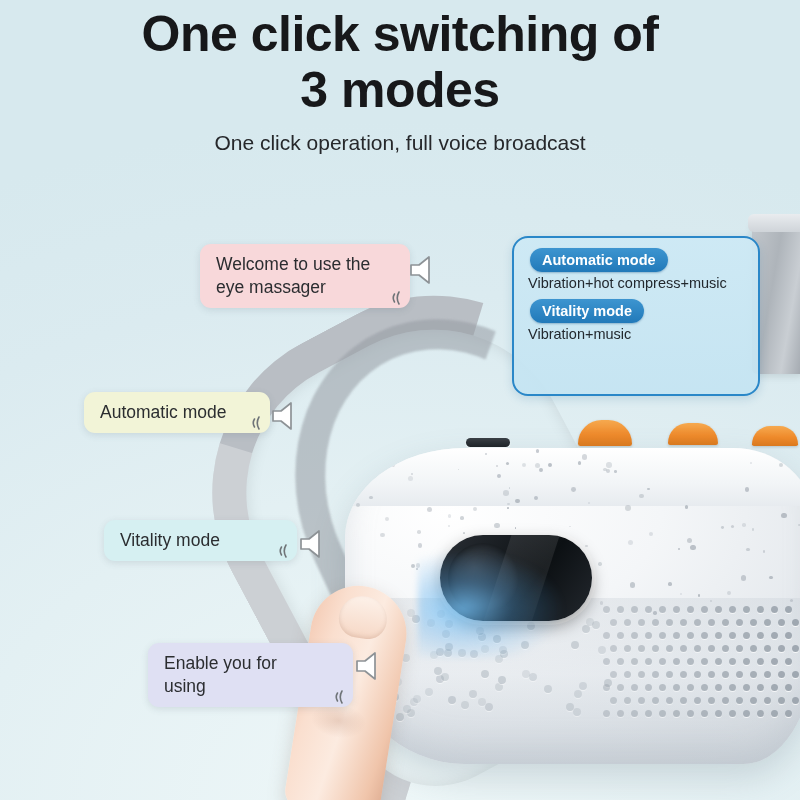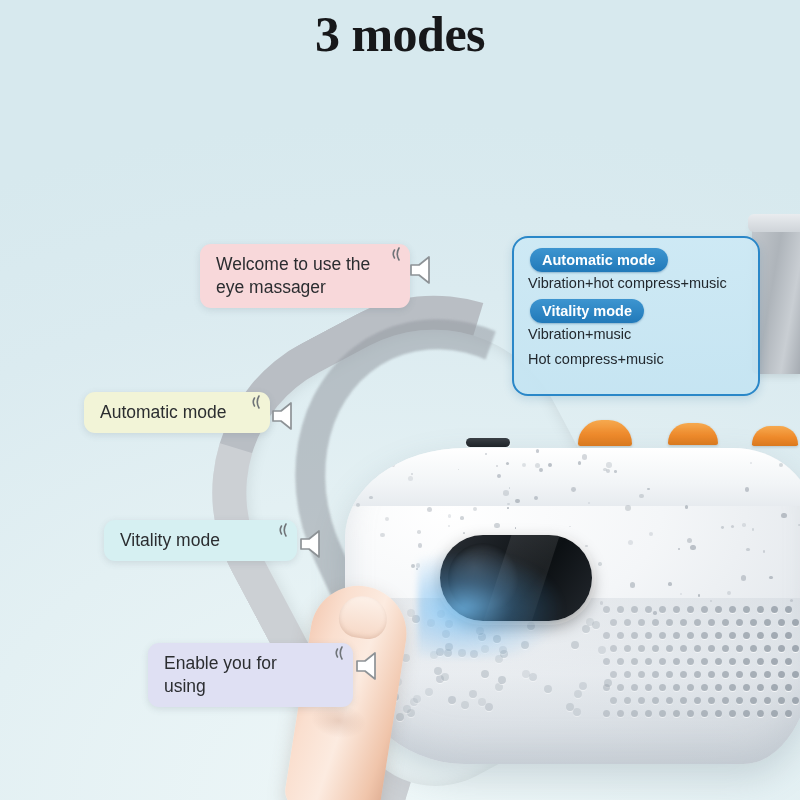--- a/index.html
+++ b/index.html
@@ -14,21 +14,21 @@
       radial-gradient(120% 85% at 50% 100%, #eef7f8 0%, #e3f0f3 45%, #dbebf0 75%, #d7e9ee 100%),
       linear-gradient(180deg,#dff0f3 0%,#dcedf1 100%);
   }
 
   
   .header{position:absolute;left:0;top:6px;width:800px;text-align:center;z-index:40;}
   .h1{
     font-size:50px;line-height:56px;font-weight:700;color:#17181a;
     letter-spacing:-0.5px;
   }
-  .h1 .l2{display:block;font-family:Liberation Serif, serif;}
+  .h1 .l2{display:block;}
   .sub1{font-size:21px;line-height:26px;color:#26282b;margin-top:12px;}
   .sub2{font-size:21px;line-height:26px;color:#26282b;margin-top:10px;}
 
   
   .scene{position:absolute;left:0;top:0;width:800px;height:800px;}
 
   
   .strap-outer{
     position:absolute;left:246px;top:300px;width:330px;height:430px;
     border-radius:170px 170px 120px 120px;
@@ -153,21 +153,21 @@
     box-shadow:inset 0 -2px 4px rgba(200,160,140,.4);
   }
   .knuckle{
     position:absolute;left:14px;top:120px;width:56px;height:34px;
     background:radial-gradient(ellipse at 50% 50%, rgba(190,140,115,.30), rgba(190,140,115,0) 70%);
     border-radius:50%;
   }
 
   
   .bubble{
-    position:absolute;display:flex;align-items:flex-start;
+    position:absolute;display:flex;align-items:flex-end;
     border-radius:11px;z-index:30;
     box-shadow:0 2px 7px rgba(80,100,115,.16);
     gap:10px;
   }
   .bubble .btext{
     font-size:17.5px;line-height:23px;color:#2b2d30;
     padding:9px 6px 9px 16px;white-space:pre-line;flex:1;
   }
   .bubble .spk{
     display:flex;align-items:center;gap:2px;padding-right:9px;
@@ -520,22 +520,24 @@
     <div class="glow"></div>
 
     <div class="finger">
       <div class="nail"></div>
       <div class="knuckle"></div>
     </div>
   </div>
 
   <div class="header">
     <div class="h1">
+      <span>One click switching of</span>
       <span class="l2">3 modes</span>
     </div>
+    <div class="sub1">One click operation, full voice broadcast</div>
   </div>
 
   <div class="bubble b-welcome">
     <div class="btext">Welcome to use the
 eye massager</div>
     <div class="spk">
       <svg class="wave" width="11" height="20" viewBox="0 0 11 20">
         <path d="M9 4 Q5.5 10 9 16" fill="none" stroke="#6f7478" stroke-width="1.6" stroke-linecap="round"></path>
         <path d="M4.5 6 Q2 10 4.5 14" fill="none" stroke="#6f7478" stroke-width="1.6" stroke-linecap="round"></path>
       </svg>
@@ -587,17 +589,16 @@
   <div class="mode-panel">
     <div class="mode-row">
       <span class="mode-badge">Automatic mode</span>
       <div class="mode-desc">Vibration+hot compress+music</div>
     </div>
     <div class="mode-row">
       <span class="mode-badge">Vitality mode</span>
       <div class="mode-desc">Vibration+music</div>
     </div>
     <div class="mode-row">
-      <div class="mode-desc">Hot compress+music</div>
     </div>
   </div>
 
 </div>
 
 </body></html>

